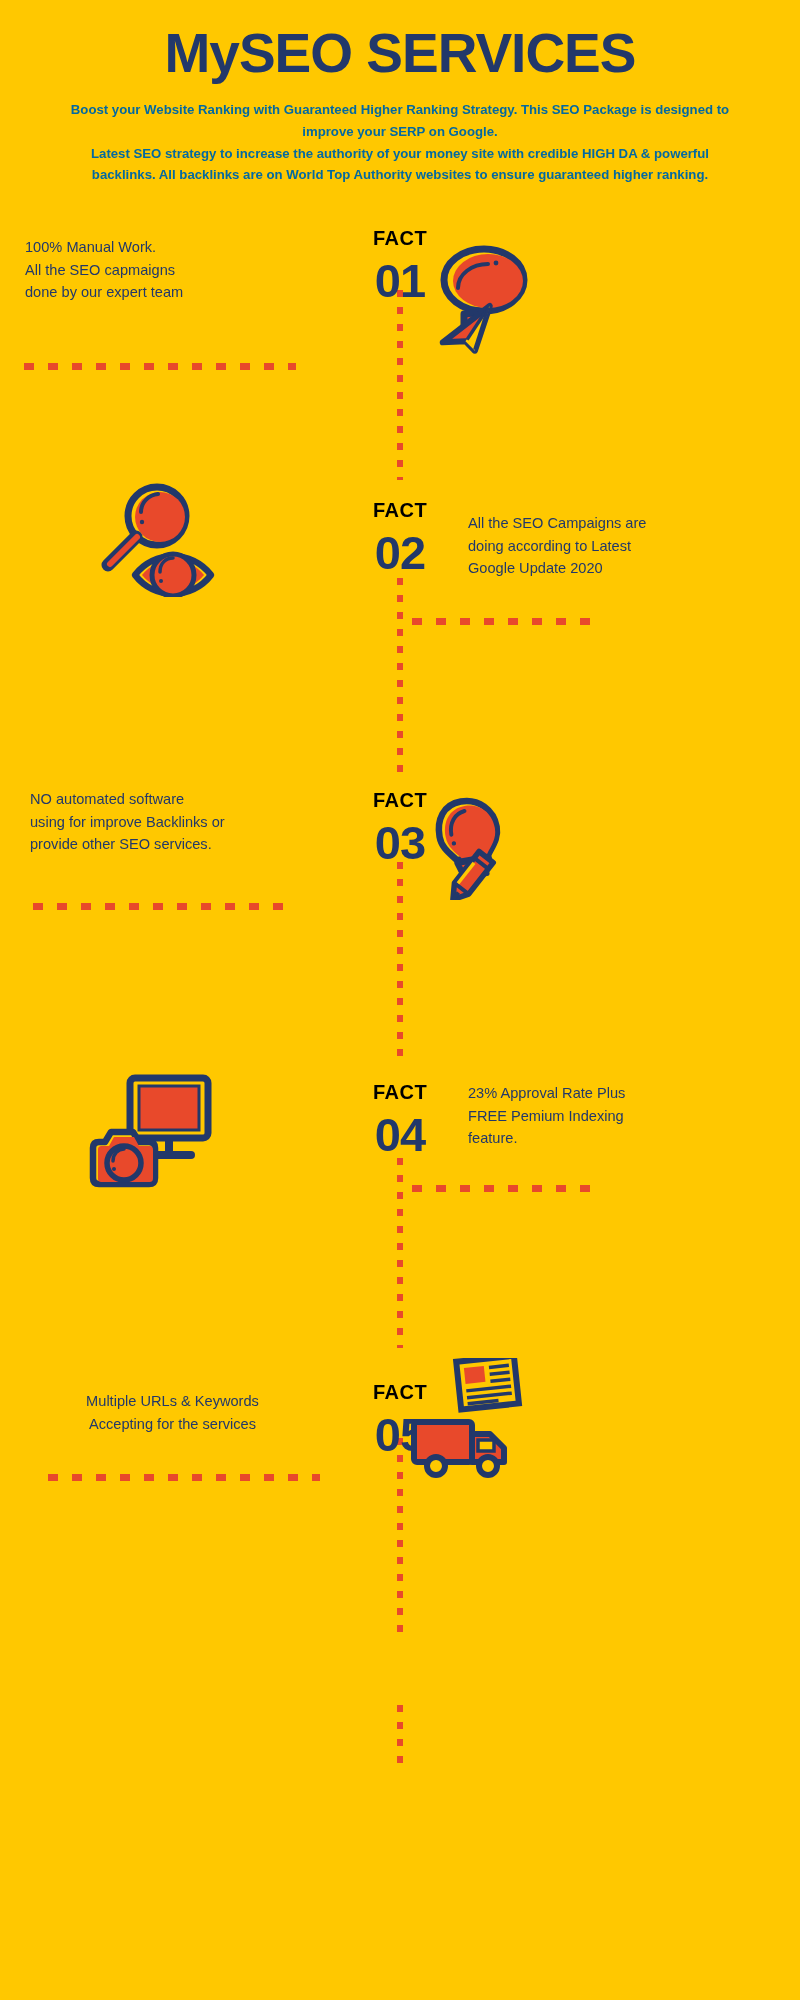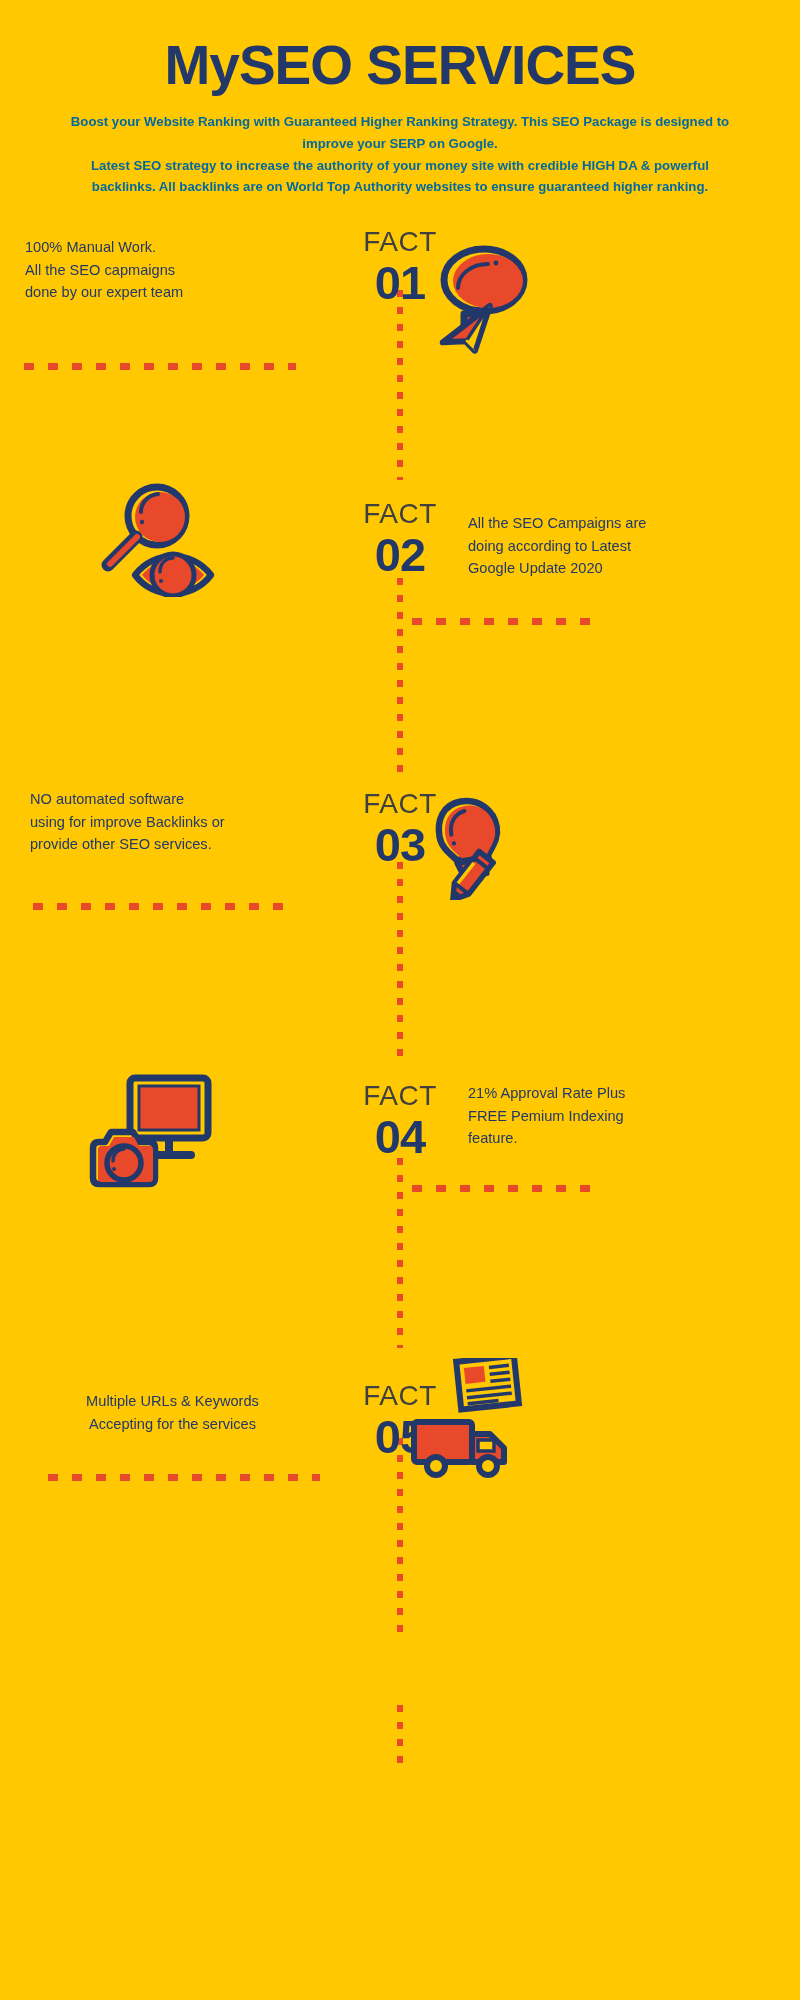--- a/index.html
+++ b/index.html
@@ -25,21 +25,21 @@
   }
   
   .header {
     position: absolute;
     left: 0;
     top: 0;
     width: 800px;
     text-align: center;
   }
   .title {
-    margin: 12px;
+    margin: 0;
     padding-top: 22px;
     font-size: 55px;
     font-weight: 700;
     letter-spacing: -1px;
     color: #22386A;
     line-height: 1.15;
   }
   .subtitle {
     margin: 14px auto 0 auto;
     width: 660px;
@@ -66,33 +66,33 @@
   }
 
   
   .fact-label {
     position: absolute;
     text-align: center;
     width: 160px;
     left: 320px;
   }
   .fact-word {
-    font-size: 28px;
-    font-weight: 400;
+    font-size: 20px;
+    font-weight: 700;
     letter-spacing: 0.5px;
-    color: #404040;
+    color: #000000;
     line-height: 1.0;
   }
   .fact-num {
     font-size: 47px;
     font-weight: 700;
     letter-spacing: -1px;
     color: #22386A;
     line-height: 1.05;
-    margin-top: 2px;
+    margin-top: 8px;
   }
   .fact-text {
     position: absolute;
     font-size: 14.6px;
     line-height: 1.55;
     font-weight: 500;
     color: #22386A;
     width: 265px;
   }
   .fact-text.left  { left: 25px;  text-align: left; }
@@ -199,21 +199,21 @@
         <path d="M17 47 L17 56" stroke="#22386A" stroke-width="4"></path>
         <path d="M11 14 L11 40" stroke="#FFC800" stroke-width="3.5"></path>
       </g>
     </svg>
   </div>
 
   <div class="fact-label" style="top:1082px;">
     <div class="fact-word">FACT</div>
     <div class="fact-num">04</div>
   </div>
-  <div class="fact-text right" style="top:1082px; white-space:pre-line;">21% Approval Rate Plus
+  <div class="fact-text right" style="top:1082px; white-space:pre-line;">23% Approval Rate Plus
 FREE Pemium Indexing
 feature.</div>
   <div class="icon-box" style="left:85px; top:1068px; width:130px; height:122px;">
     <svg viewBox="0 0 130 122" width="130" height="122" xmlns="http://www.w3.org/2000/svg">
       <rect x="45" y="10" width="78" height="60" rx="5" fill="#FFC800" stroke="#22386A" stroke-width="7"></rect>
       <rect x="54" y="18" width="60" height="44" fill="#E8492B" stroke="#22386A" stroke-width="3"></rect>
       <path d="M84 70 L84 84" stroke="#22386A" stroke-width="8"></path>
       <path d="M62 87 L106 87" stroke="#22386A" stroke-width="8" stroke-linecap="round"></path>
       <g transform="translate(4,62)">
         <path d="M16 12 L22 2 L44 2 L50 12 L60 12 C64 12, 66 14, 66 18 L66 48 C66 52, 64 54, 60 54 L10 54 C6 54, 4 52, 4 48 L4 18 C4 14, 6 12, 10 12 Z" fill="#FFC800" stroke="#22386A" stroke-width="6.5" stroke-linejoin="round"></path>

